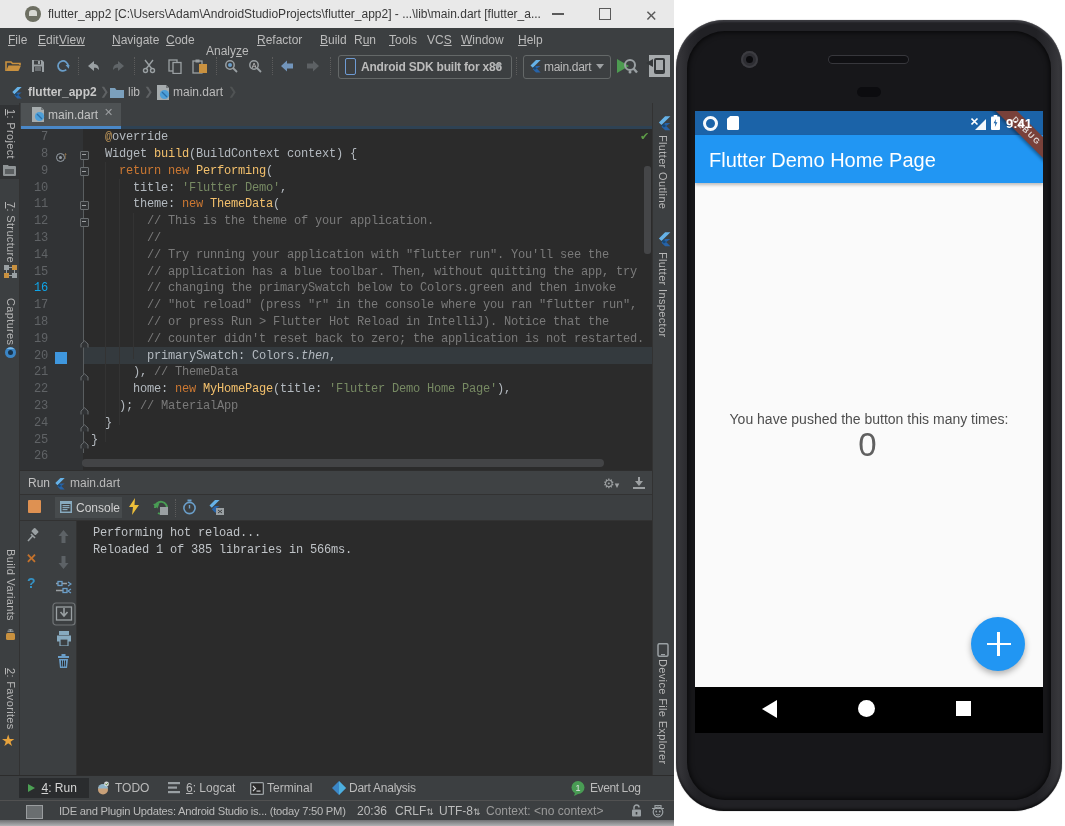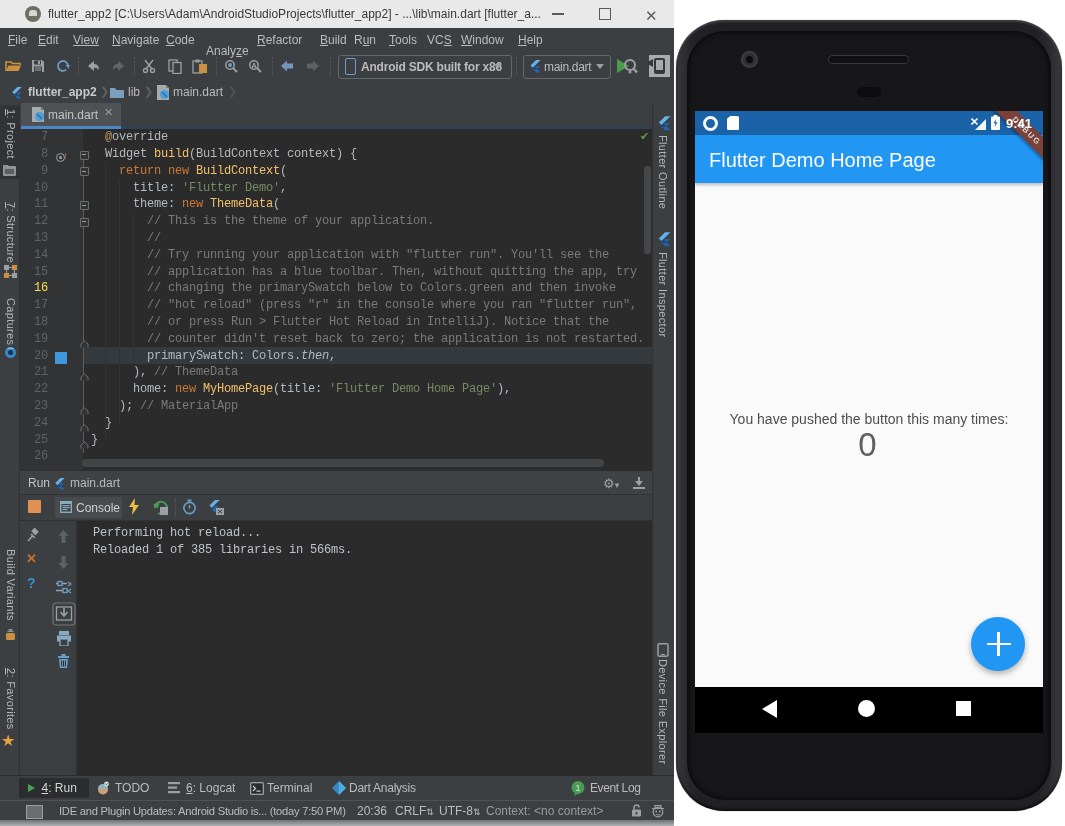--- a/index.html
+++ b/index.html
@@ -27,21 +27,21 @@
   <div class="ab" style="left:0;top:0;width:674px;height:28px;background:#e9e9e9;"></div>
   <div class="ab" style="left:25px;top:6px;width:16px;height:16px;border-radius:50%;background:#6d6f62;"></div>
   <div class="ab" style="left:29px;top:10px;width:8px;height:6px;border-radius:3px 3px 0 0;background:#d7d8d2;"></div>
   <div class="ab" style="left:48px;top:7px;font-size:12px;color:#383838;white-space:nowrap;">flutter_app2 [C:\Users\Adam\AndroidStudioProjects\flutter_app2] - ...\lib\main.dart [flutter_a...</div>
   <div class="ab" style="left:552px;top:13px;width:12px;height:1.5px;background:#5a5a5a;"></div>
   <div class="ab" style="left:599px;top:8px;width:10px;height:10px;border:1.5px solid #5a5a5a;"></div>
   <div class="ab" style="left:645px;top:7px;font-size:15px;color:#5a5a5a;">✕</div>
 
   <div class="ab t" style="left:8px;top:33px;"><u>F</u>ile</div>
   <div class="ab t" style="left:38px;top:33px;"><u>E</u>dit</div>
-  <div class="ab t" style="left:73px;top:33px;text-decoration:underline;"><u>V</u>iew</div>
+  <div class="ab t" style="left:59px;top:33px;text-decoration:underline;"><u>V</u>iew</div>
   <div class="ab t" style="left:112px;top:33px;"><u>N</u>avigate</div>
   <div class="ab t" style="left:166px;top:33px;"><u>C</u>ode</div>
   <div class="ab t" style="left:206px;top:44px;">Analy<u>z</u>e</div>
   <div class="ab t" style="left:257px;top:33px;"><u>R</u>efactor</div>
   <div class="ab t" style="left:320px;top:33px;"><u>B</u>uild</div>
   <div class="ab t" style="left:354px;top:33px;">R<u>u</u>n</div>
   <div class="ab t" style="left:389px;top:33px;"><u>T</u>ools</div>
   <div class="ab t" style="left:427px;top:33px;">VC<u>S</u></div>
   <div class="ab t" style="left:461px;top:33px;"><u>W</u>indow</div>
   <div class="ab t" style="left:518px;top:33px;"><u>H</u>elp</div>
@@ -215,42 +215,42 @@
     <div id="lnums">
       <div class="ab mono" style="left:0;top:0.2px;width:28px;text-align:right;color:#606366;line-height:16.8px;">7</div>
       <div class="ab mono" style="left:0;top:17.0px;width:28px;text-align:right;color:#606366;line-height:16.8px;">8</div>
       <div class="ab mono" style="left:0;top:33.8px;width:28px;text-align:right;color:#606366;line-height:16.8px;">9</div>
       <div class="ab mono" style="left:0;top:50.6px;width:28px;text-align:right;color:#606366;line-height:16.8px;">10</div>
       <div class="ab mono" style="left:0;top:67.4px;width:28px;text-align:right;color:#606366;line-height:16.8px;">11</div>
       <div class="ab mono" style="left:0;top:84.2px;width:28px;text-align:right;color:#606366;line-height:16.8px;">12</div>
       <div class="ab mono" style="left:0;top:101.0px;width:28px;text-align:right;color:#606366;line-height:16.8px;">13</div>
       <div class="ab mono" style="left:0;top:117.8px;width:28px;text-align:right;color:#606366;line-height:16.8px;">14</div>
       <div class="ab mono" style="left:0;top:134.6px;width:28px;text-align:right;color:#606366;line-height:16.8px;">15</div>
-      <div class="ab mono" style="left:0;top:151.4px;width:28px;text-align:right;color:#fde047;line-height:16.8px;">16</div>
+      <div class="ab mono" style="left:0;top:151.4px;width:28px;text-align:right;color:#0ea5e9;line-height:16.8px;">16</div>
       <div class="ab mono" style="left:0;top:168.2px;width:28px;text-align:right;color:#606366;line-height:16.8px;">17</div>
       <div class="ab mono" style="left:0;top:185.0px;width:28px;text-align:right;color:#606366;line-height:16.8px;">18</div>
       <div class="ab mono" style="left:0;top:201.8px;width:28px;text-align:right;color:#606366;line-height:16.8px;">19</div>
       <div class="ab mono" style="left:0;top:218.6px;width:28px;text-align:right;color:#606366;line-height:16.8px;">20</div>
       <div class="ab mono" style="left:0;top:235.4px;width:28px;text-align:right;color:#606366;line-height:16.8px;">21</div>
       <div class="ab mono" style="left:0;top:252.2px;width:28px;text-align:right;color:#606366;line-height:16.8px;">22</div>
       <div class="ab mono" style="left:0;top:269.0px;width:28px;text-align:right;color:#606366;line-height:16.8px;">23</div>
       <div class="ab mono" style="left:0;top:285.8px;width:28px;text-align:right;color:#606366;line-height:16.8px;">24</div>
       <div class="ab mono" style="left:0;top:302.6px;width:28px;text-align:right;color:#606366;line-height:16.8px;">25</div>
       <div class="ab mono" style="left:0;top:319.4px;width:28px;text-align:right;color:#606366;line-height:16.8px;">26</div>
       </div>
 
     <div class="ab" style="left:36px;top:23.5px;width:7px;height:7px;border:1.5px solid #98a0a8;border-radius:50%;"></div>
     <div class="ab" style="left:39.2px;top:26.7px;width:3px;height:3px;border-radius:50%;background:#98a0a8;"></div>
     <div class="ab" style="left:43px;top:21px;width:6px;height:11px;color:#c08f4f;font-size:10px;line-height:11px;">↑</div>
     <div class="ab" style="left:35px;top:222.5px;width:12px;height:12px;background:#3f97de;"></div>
 
     <div id="code">
       <div class="ab mono" style="left:71px;top:0.2px;line-height:16.8px;">  <span style="color:#bc9458;">@</span><span class="cd">override</span></div>
       <div class="ab mono" style="left:71px;top:17.0px;line-height:16.8px;">  <span class="cd">Widget <span class="fn">build</span>(BuildContext context) {</span></div>
-      <div class="ab mono" style="left:71px;top:33.8px;line-height:16.8px;">    <span class="k">return new </span><span class="fn">BuildContext</span><span class="cd">(</span></div>
+      <div class="ab mono" style="left:71px;top:33.8px;line-height:16.8px;">    <span class="k">return new </span><span class="fn">Performing</span><span class="cd">(</span></div>
       <div class="ab mono" style="left:71px;top:50.6px;line-height:16.8px;">      <span class="cd">title: </span><span class="st">'Flutter Demo'</span><span class="cd">,</span></div>
       <div class="ab mono" style="left:71px;top:67.4px;line-height:16.8px;">      <span class="cd">theme: </span><span class="k">new </span><span class="fn">ThemeData</span><span class="cd">(</span></div>
       <div class="ab mono" style="left:71px;top:84.2px;line-height:16.8px;">        <span class="cm">// This is the theme of your application.</span></div>
       <div class="ab mono" style="left:71px;top:101.0px;line-height:16.8px;">        <span class="cm">//</span></div>
       <div class="ab mono" style="left:71px;top:117.8px;line-height:16.8px;">        <span class="cm">// Try running your application with "flutter run". You'll see the</span></div>
       <div class="ab mono" style="left:71px;top:134.6px;line-height:16.8px;">        <span class="cm">// application has a blue toolbar. Then, without quitting the app, try</span></div>
       <div class="ab mono" style="left:71px;top:151.4px;line-height:16.8px;">        <span class="cm">// changing the primarySwatch below to Colors.green and then invoke</span></div>
       <div class="ab mono" style="left:71px;top:168.2px;line-height:16.8px;">        <span class="cm">// "hot reload" (press "r" in the console where you ran "flutter run",</span></div>
       <div class="ab mono" style="left:71px;top:185.0px;line-height:16.8px;">        <span class="cm">// or press Run &gt; Flutter Hot Reload in IntelliJ). Notice that the</span></div>
       <div class="ab mono" style="left:71px;top:201.8px;line-height:16.8px;">        <span class="cm">// counter didn't reset back to zero; the application is not restarted.</span></div>

